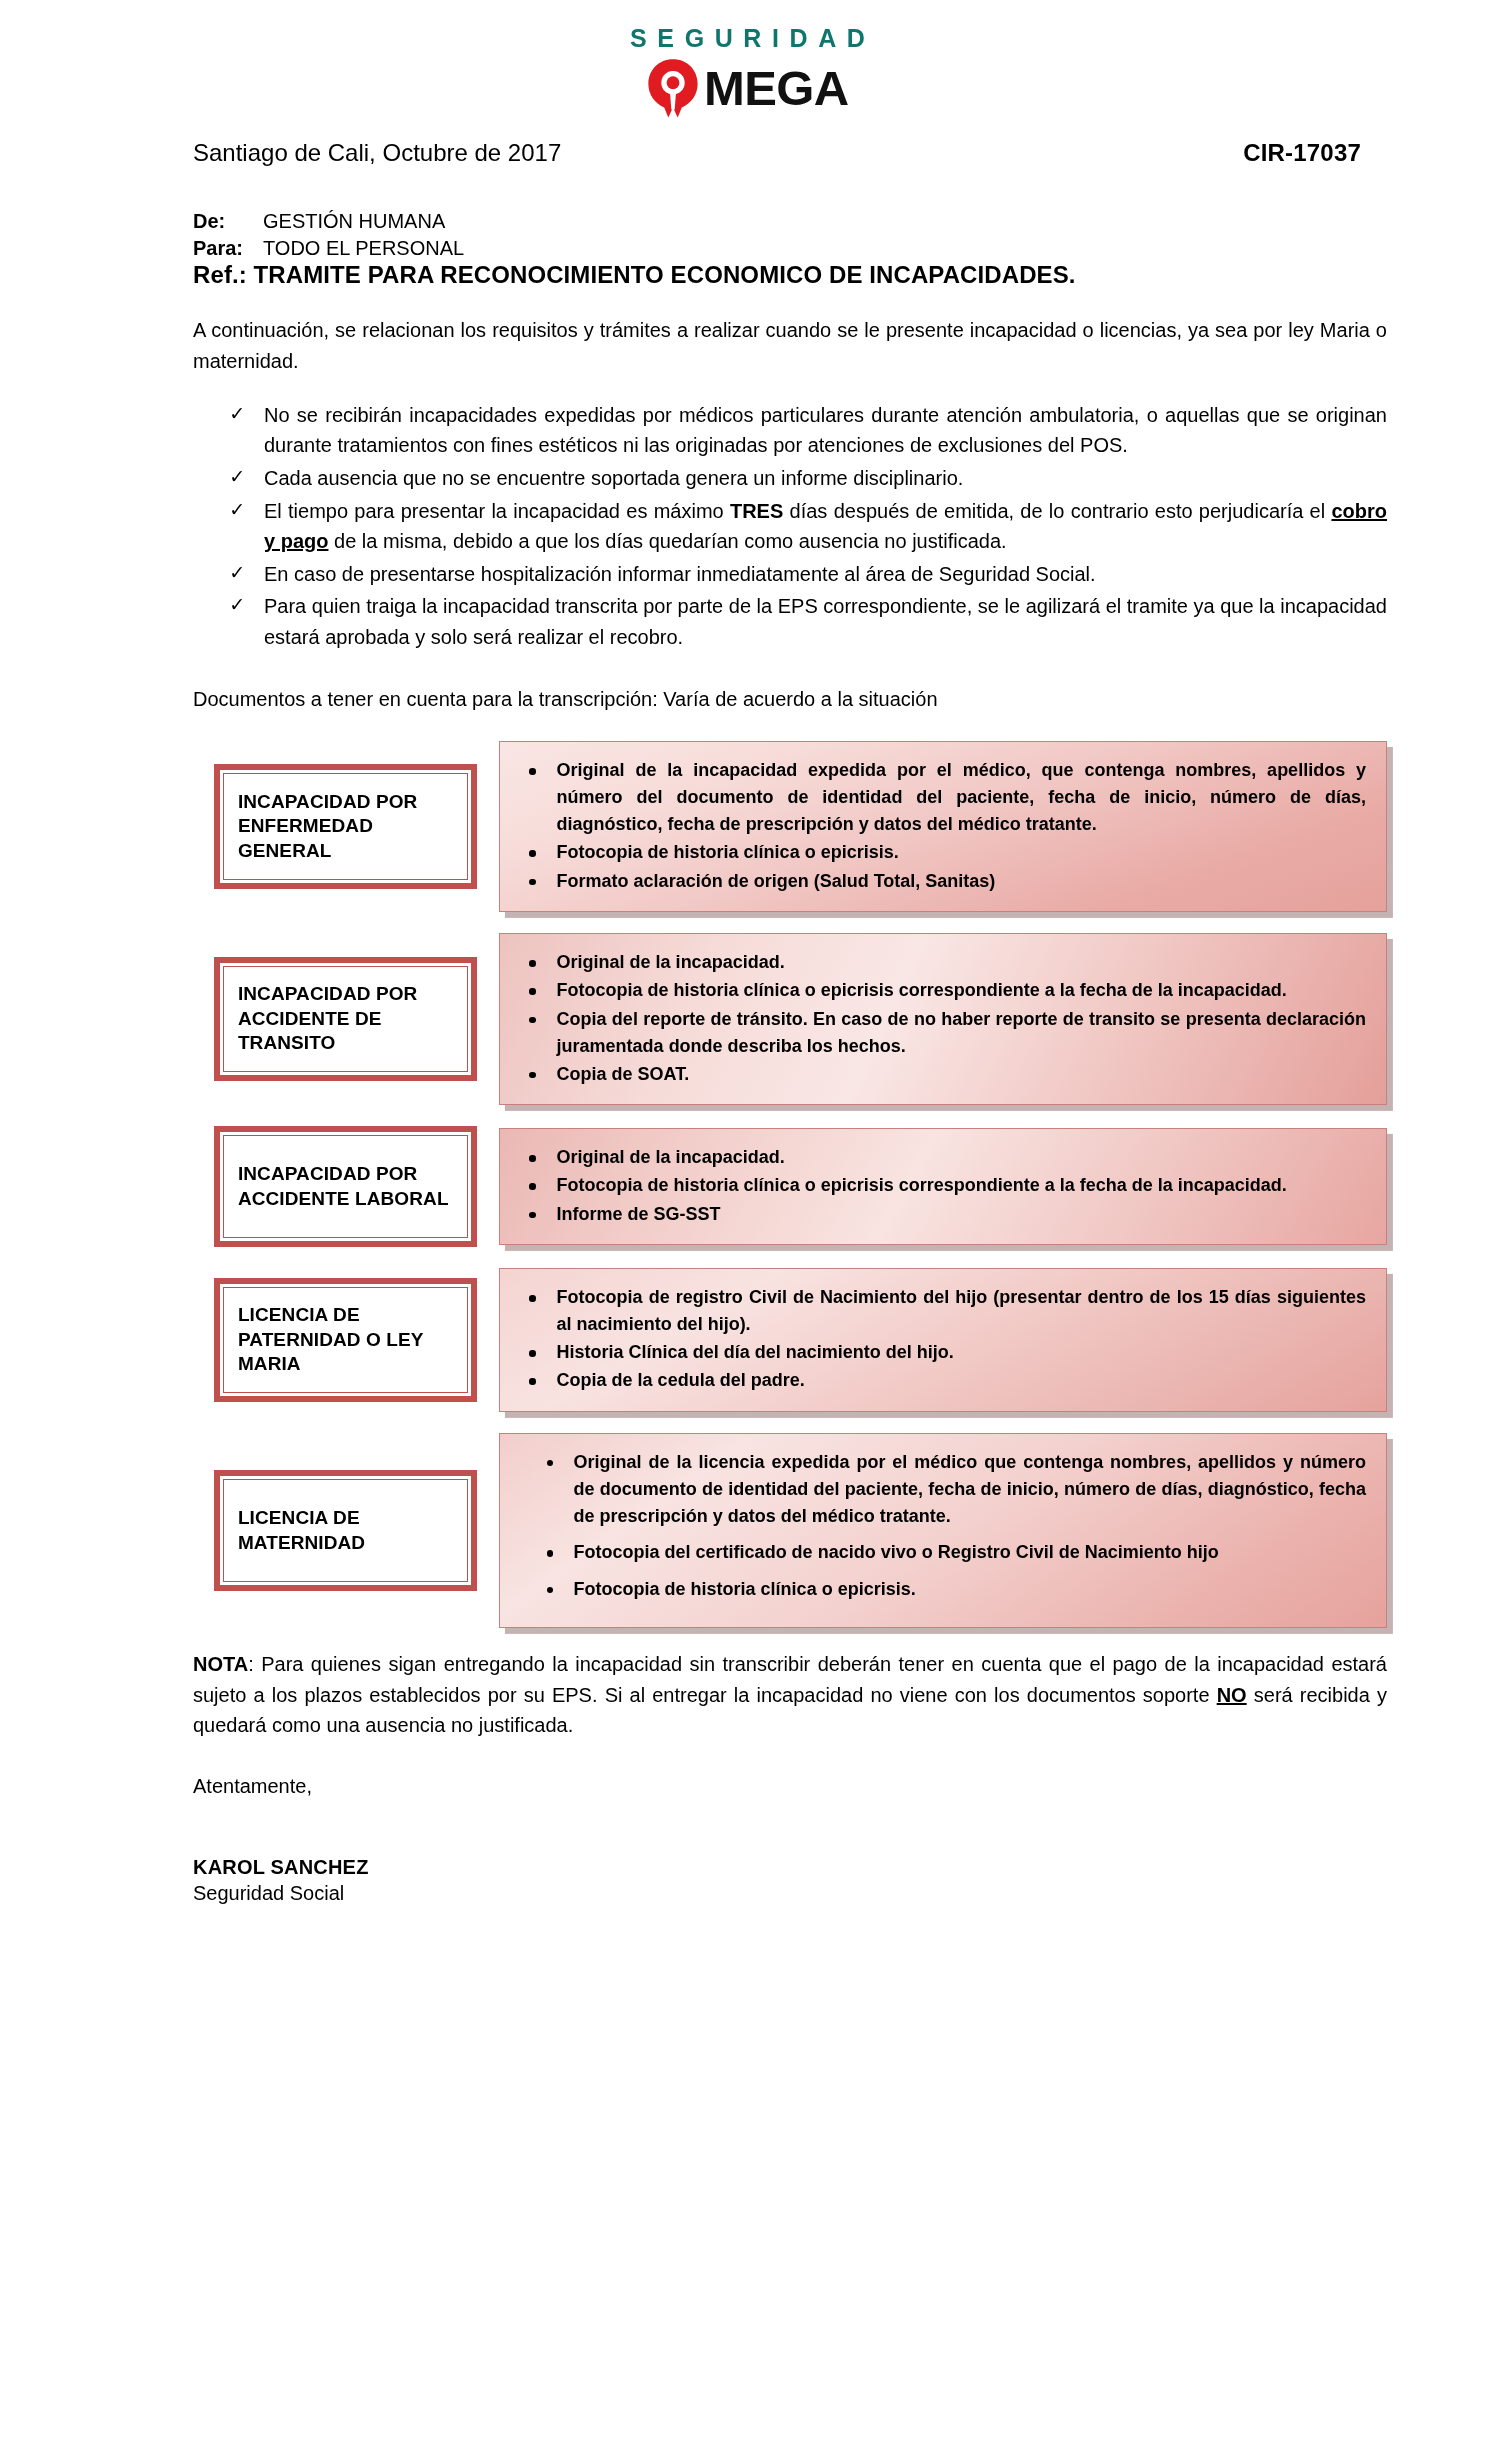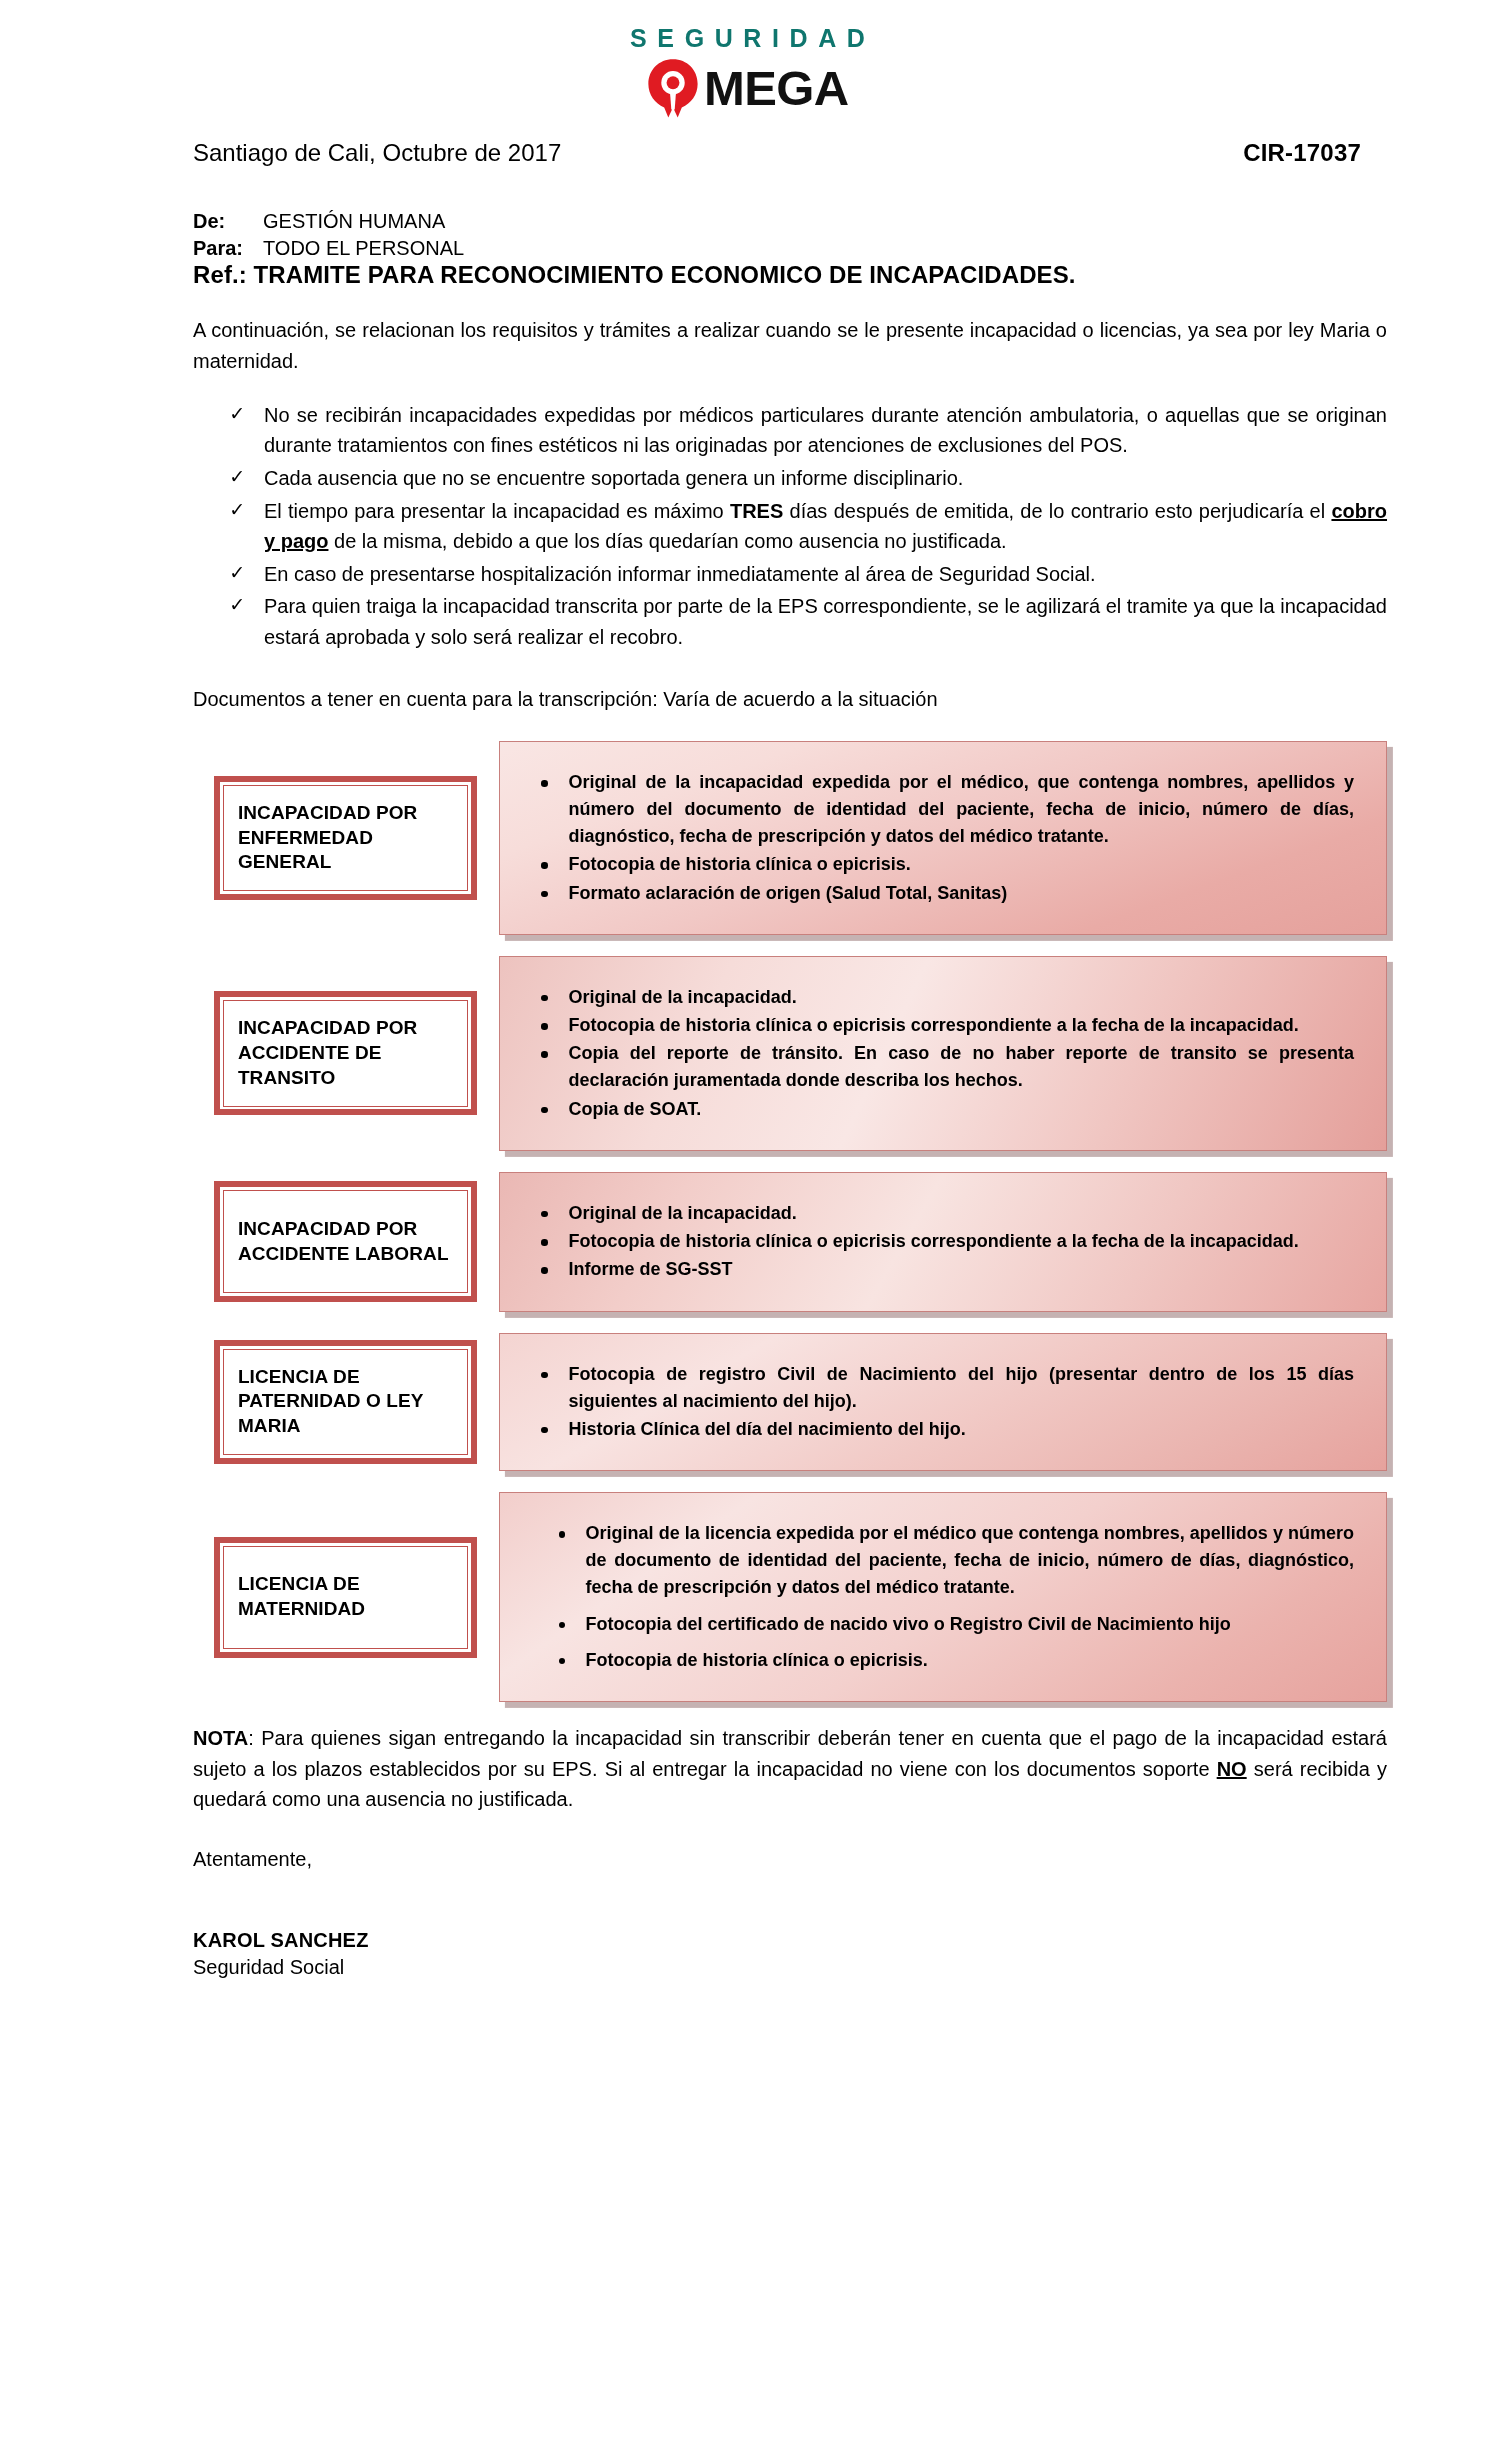--- a/index.html
+++ b/index.html
@@ -230,21 +230,21 @@
     background:
       linear-gradient(145deg,
         #f2cecb 0%,
         #f8e4e2 22%,
         #f3d0cd 52%,
         #ebb3ae 80%,
         #e6a29d 100%);
   }
 
   .dot-list {
-    margin: 12px;
+    margin: 0;
     padding: 0;
     list-style: none;
   }
   .dot-list > li {
     position: relative;
     padding-left: 39px;
     font-size: 18px;
     font-weight: 700;
     line-height: 1.50;
     text-align: justify;
@@ -382,20 +382,21 @@
         <div class="box-row">
           <div class="label-box">
             <div class="label-inner">
               <div class="label-text">LICENCIA DE PATERNIDAD O LEY MARIA</div>
             </div>
           </div>
           <div class="content-box grad-d">
             <ul class="dot-list">
               <li>Fotocopia de registro Civil de Nacimiento del hijo (presentar dentro de los 15 días siguientes al nacimiento del hijo).</li>
               <li>Historia Clínica del día del nacimiento del hijo.</li>
+              <li>Copia de la cedula del padre.</li>
             </ul>
           </div>
         </div>
         <div class="box-row">
           <div class="label-box">
             <div class="label-inner">
               <div class="label-text">LICENCIA DE MATERNIDAD</div>
             </div>
           </div>
           <div class="content-box grad-e">

